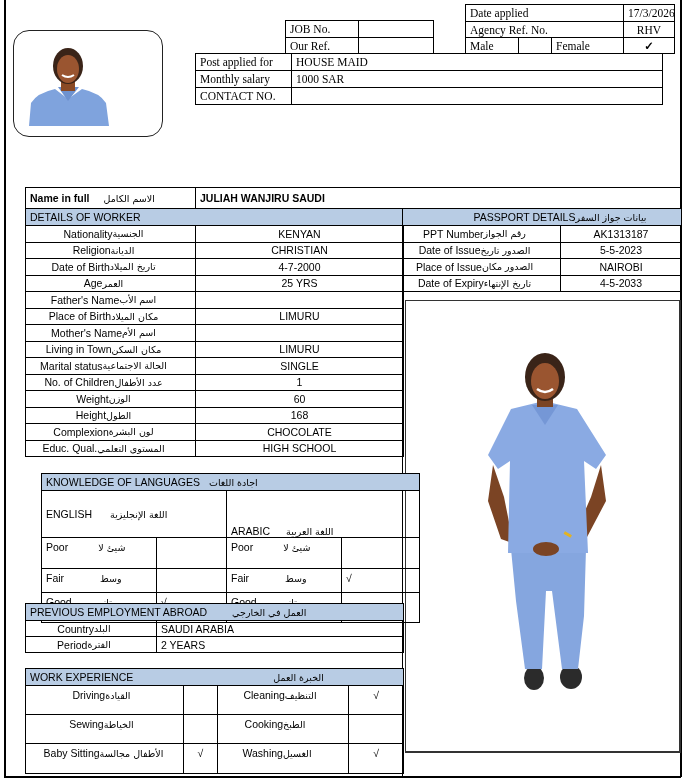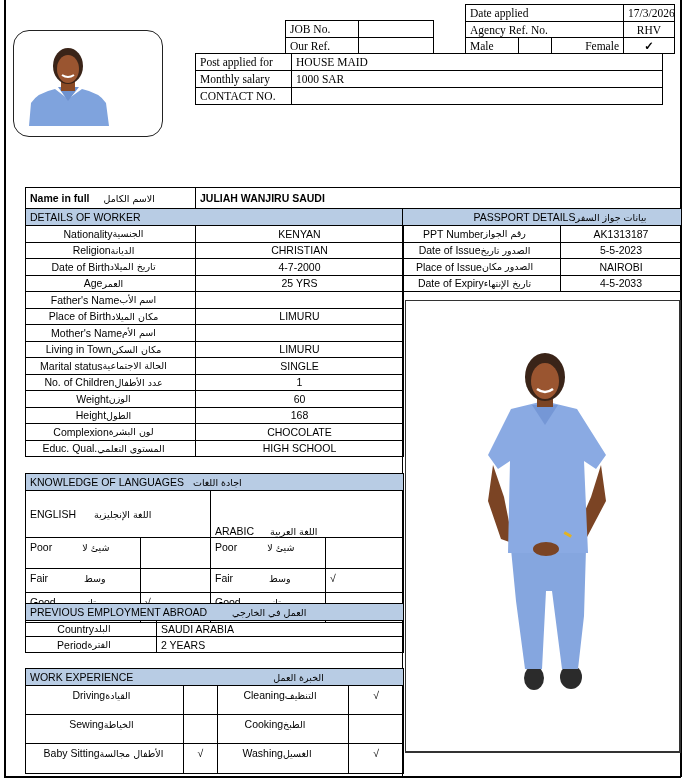--- a/index.html
+++ b/index.html
@@ -11,21 +11,21 @@
   .frame-r { left: 680px; top: 0; width: 1.5px; height: 777px; background: #000; }
   .frame-b { left: 4px; top: 776px; width: 677px; height: 1.5px; background: #000; }
 
   .photo-small { left: 13px; top: 30px; width: 150px; height: 107px; border: 1.5px solid #222; border-radius: 16px; }
   .photo-small .pic { position: absolute; left: 13px; top: 10px; width: 83px; height: 85px; overflow: hidden; background: #fff; }
 
   table { border-collapse: collapse; table-layout: fixed; }
   td { border: 1px solid #000; padding: 0 4px; white-space: nowrap; overflow: hidden; vertical-align: middle; }
   .hdr { background: #b8cce4; }
   .c { text-align: center; }
-  .r { text-align: right; }
+  .r { }
   .ar { font-family: "DejaVu Sans", sans-serif; font-size: 9.5px; direction: rtl; }
   .lbl { display: flex; justify-content: center; align-items: center; }
   .lbl .ar { margin-right: 14px; }
   .bold { font-weight: bold; }
   .tall td { vertical-align: top; padding-top: 3px; }
 
   .photo-big { left: 405px; top: 300px; width: 276px; height: 453px; border: 1.5px solid #333; border-right-width: 2px; border-bottom-width: 2px; background: #fff; }
 </style>
 </head>
 <body>
@@ -341,21 +341,21 @@
 
     <ellipse cx="140" cy="248" rx="13" ry="7" fill="#7b4424"></ellipse>
     <rect x="158" y="232" width="8" height="3" fill="#e4b321" transform="rotate(30 162 233)"></rect>
 
     <ellipse cx="139" cy="76" rx="20" ry="24" fill="#3a2418"></ellipse>
     <ellipse cx="139" cy="80" rx="14" ry="18" fill="#9a5530"></ellipse>
     <path d="M131 88 Q139 94 147 88" stroke="#fff" stroke-width="2.5" fill="none"></path>
   </svg>
 </div>
 
-<table class="abs" style="left:25px; top:473px; width:378px;">
+<table class="abs" style="left:41px; top:473px; width:378px;">
   <colgroup>
       <col style="width:115px">
       <col style="width:70px">
       <col style="width:115px">
       <col style="width:78px">
     </colgroup>
   <tbody>
       <tr style="height:17px">
     <td colspan="4" class="hdr">
       <span>KNOWLEDGE OF LANGUAGES</span>

